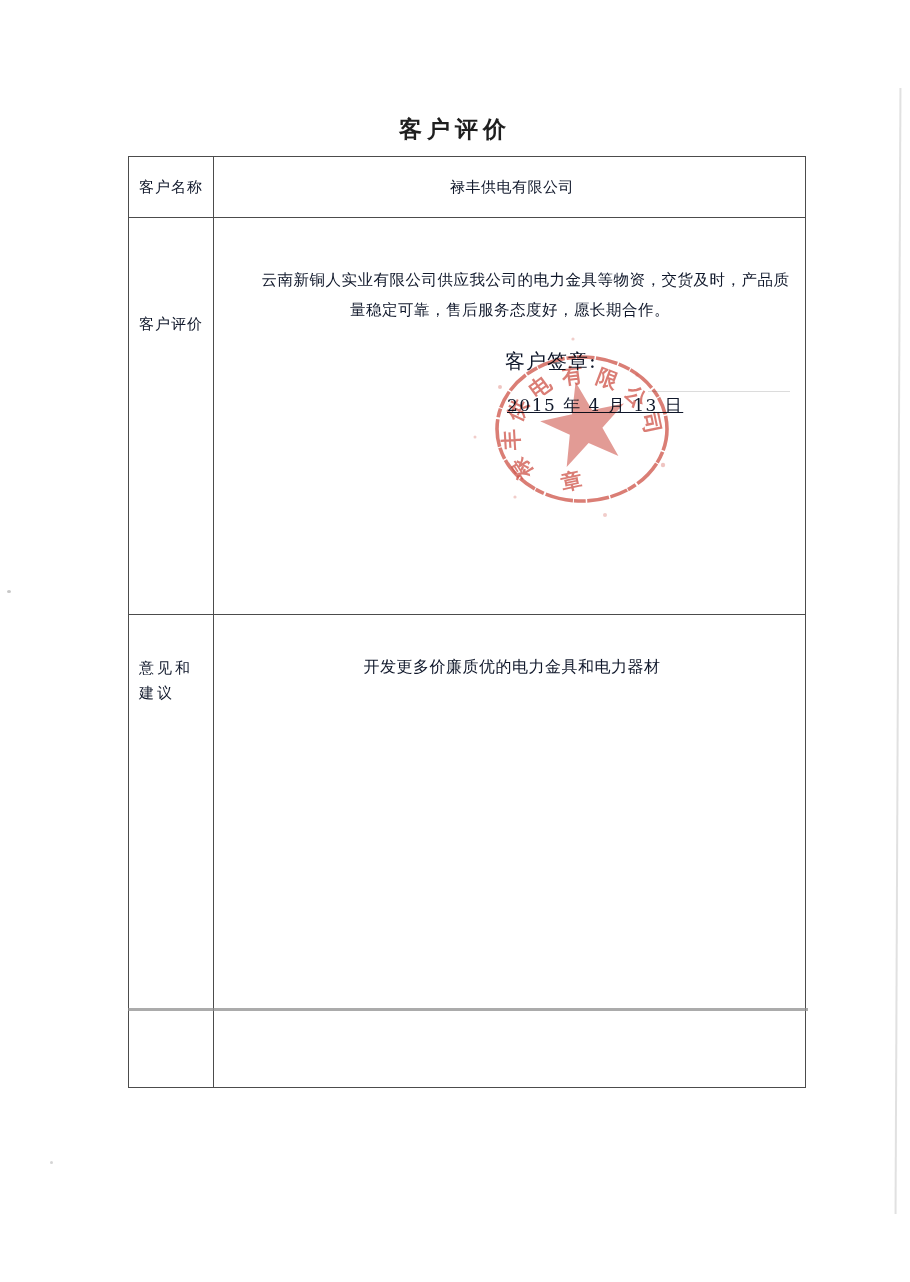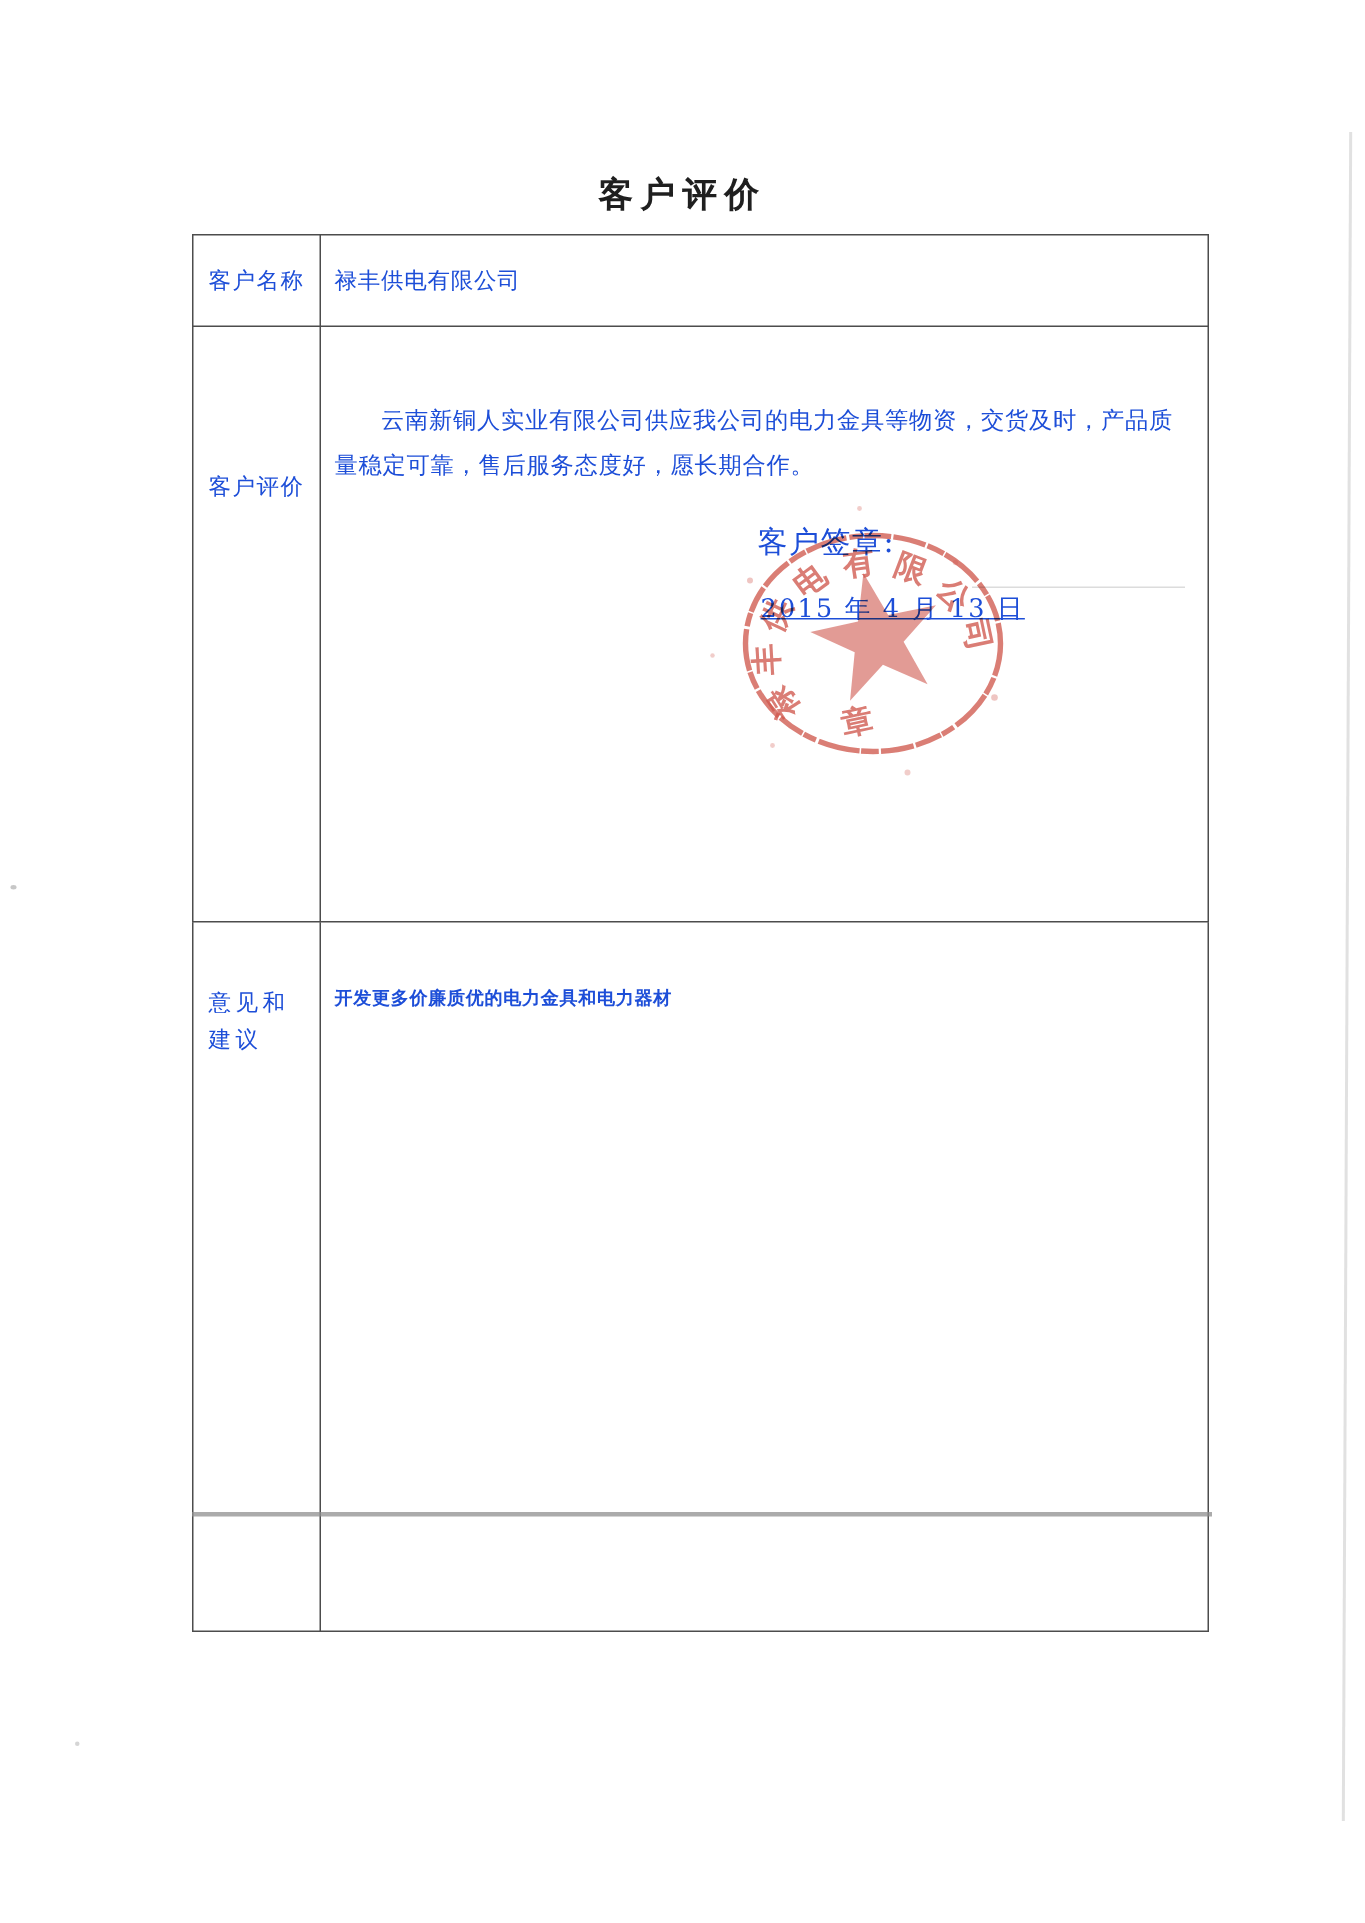--- a/index.html
+++ b/index.html
@@ -11,36 +11,36 @@
   .doc-title{
     position:absolute;top:114px;left:0;width:910px;margin:0;
     text-align:center;font-size:23px;font-weight:700;letter-spacing:5px;color:#1f1f1f;
   }
   table.form{
     position:absolute;left:128px;top:156px;width:678px;
     border-collapse:collapse;table-layout:fixed;
   }
   table.form td{
     border:1.4px solid #4c4c4c;vertical-align:middle;
-    font-size:15px;color:#1d4ed8;overflow:hidden;
+    font-size:15px;color:#0f172a;overflow:hidden;
   }
   tr.r1 td{height:60px}
   tr.r2 td{height:58px}
   tr.r3 td{height:299px}
   tr.r4 td{height:430px}
   td.label{padding:0 6px 0 10px;letter-spacing:1px;}
   tr.r3 td.label{vertical-align:top;padding-top:97px;}
   tr.r4 td.label{vertical-align:top;padding-top:41px;letter-spacing:3px;line-height:25px;}
-  td.value{padding:0 4px 0 9px;font-size:15.5px;letter-spacing:.5px;}
+  td.value{padding:0 4px 0 9px;font-size:15.5px;letter-spacing:.5px;text-align:center;}
   tr.r3 td.value{vertical-align:top;position:relative;padding-top:0;}
   .eval-text{margin:0;padding:47px 4px 0 0;text-indent:2em;line-height:30px;font-size:15.5px;}
   .sig-label{position:absolute;left:291px;top:130px;font-size:20px;letter-spacing:1px;}
   .sig-line{position:absolute;left:434px;top:173px;width:142px;height:1px;background:#dcdcdc;}
   .sig-date{position:absolute;left:293px;top:176px;font-size:17px;letter-spacing:1.5px;text-decoration:underline;}
-  tr.r4 td.value{vertical-align:top;padding-top:42px;font-size:12px;font-weight:bold;}
+  tr.r4 td.value{vertical-align:top;padding-top:42px;font-size:16px;}
   .table-bottom-edge{position:absolute;left:128px;top:1008px;width:680px;height:3px;background:#8f8f8f;opacity:.75;}
   
   #stamp{position:absolute;left:455px;top:325px;width:270px;height:210px;mix-blend-mode:multiply;opacity:.92;}
   .stamp-char{font-size:21px;text-anchor:middle;font-weight:600;opacity:.78;font-family:"DejaVu Serif","Liberation Serif",serif;}
   
   .scan-edge{position:absolute;left:897px;top:88px;width:2px;height:1126px;background:#c9c9c9;opacity:.55;transform:rotate(.25deg);}
   .speck{position:absolute;background:#b9b9b9;border-radius:50%;}
   .speck-1{left:7px;top:590px;width:4px;height:3px;opacity:.8;}
   .speck-2{left:50px;top:1161px;width:3px;height:3px;opacity:.6;}
 </style>

